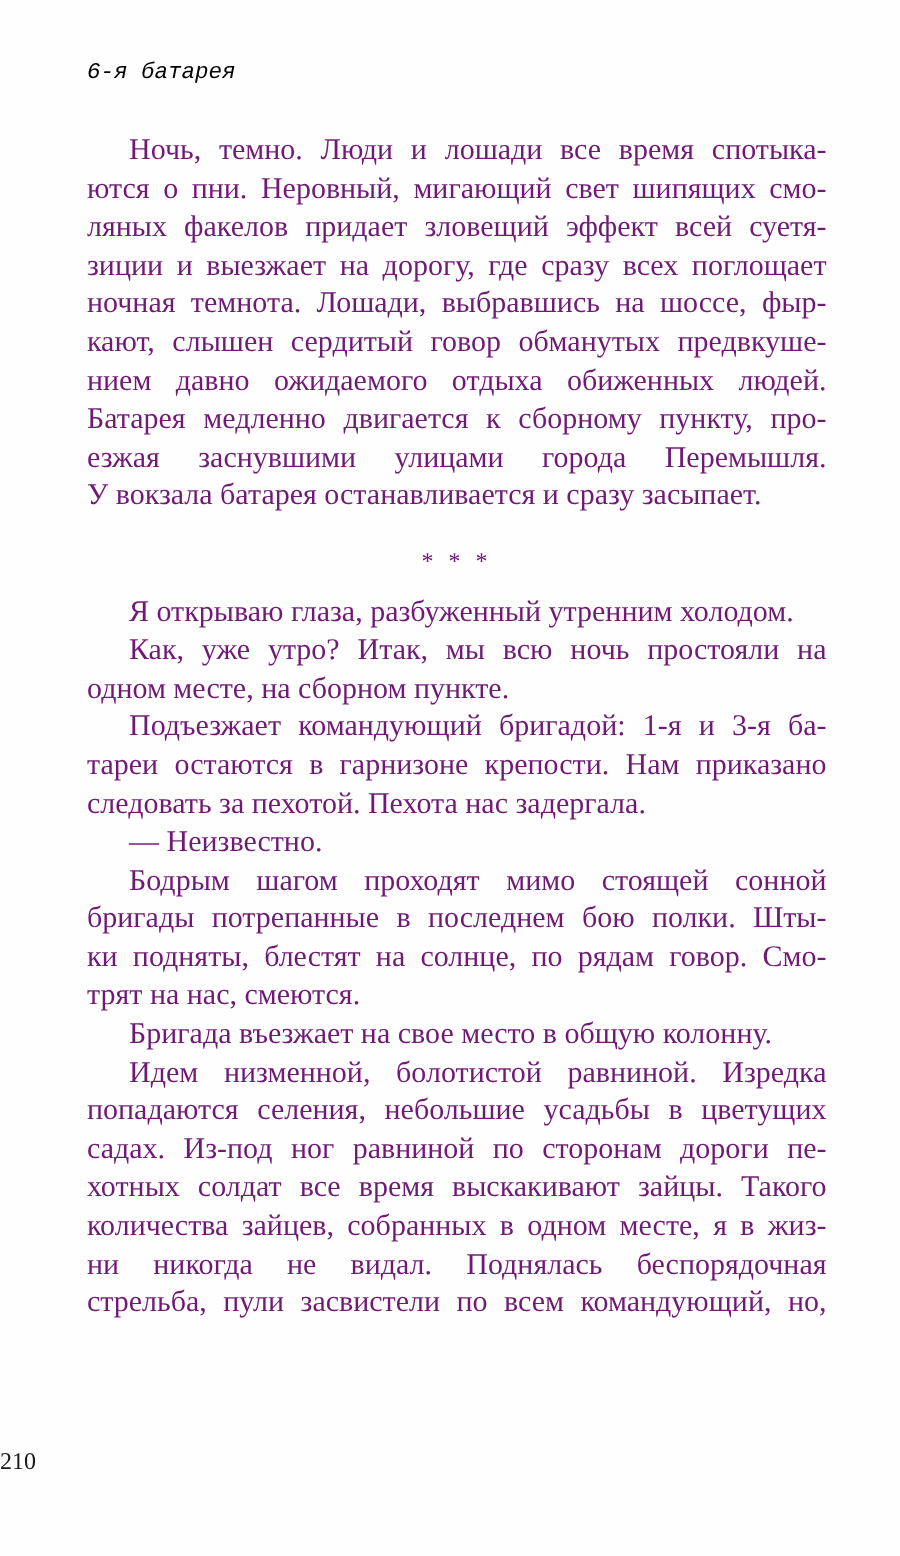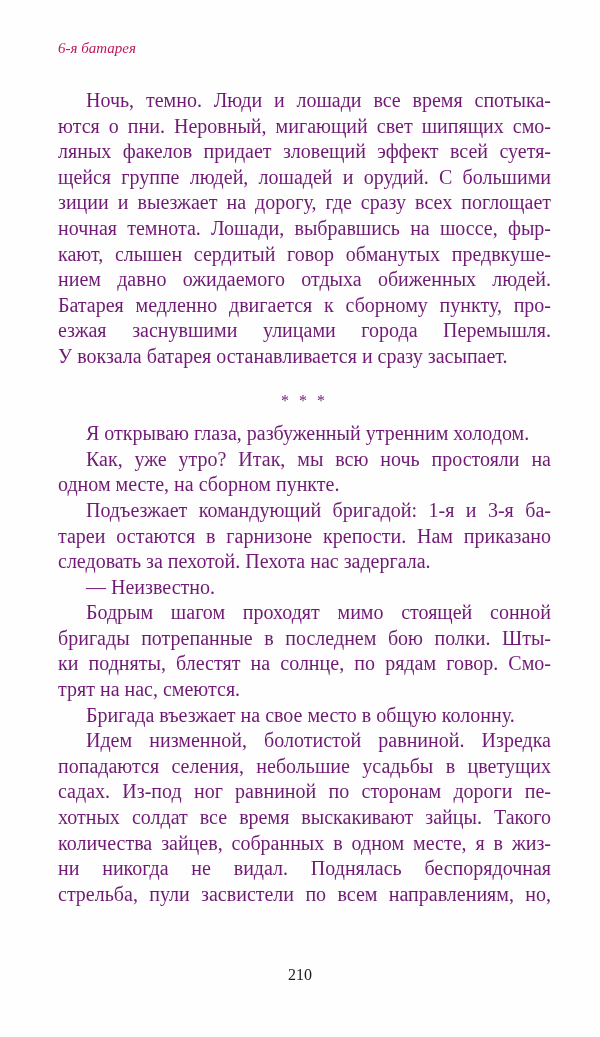--- a/index.html
+++ b/index.html
@@ -1,50 +1,49 @@
 <!DOCTYPE html>
 <html><head>
 <meta charset="utf-8">
 <style>
   html, body { margin: 0; padding: 0; background: #ffffff; }
   body { width: 600px; height: 1037px; position: relative; overflow: hidden; }
   .page { position: absolute; left: 0; top: 0; width: 600px; height: 1037px; background: #fefefe; }
   .running-head {
     position: absolute; left: 58px; top: 40px;
-    font-family: Liberation Serif, serif; font-style: italic;
-    font-size: 15px; color: #be185d;
+    font-family: Liberation Mono, monospace; font-style: italic;
+    font-size: 15px; color: #000000;
   }
   .body-text {
     position: absolute; left: 58px; top: 88px; width: 493px;
     font-family: "Liberation Serif", serif; font-size: 20px;
     color: #701a75; line-height: 25.6px;
   }
   .line { display: block; white-space: nowrap; text-align: justify; text-align-last: justify; height: 25.6px; overflow: visible; }
   .line.last { text-align-last: left; }
   .line.indent { padding-left: 28px; }
   .line.center { text-align: center; text-align-last: center; letter-spacing: 3px; font-size: 16px; }
   .gap { height: 18px; }
   .folio {
-    position: absolute; left: 0; width: 600px; top: 966px; text-align: center;
+    position: absolute; left: 0; width: 600px; top: 966px; text-align: left;
     font-family: "Liberation Serif", serif; font-size: 16px; color: #1a1a1a;
   }
 </style>
 </head>
 <body>
 
 <div class="page">
   <div class="running-head">6-я батарея</div>
 
   <div class="body-text">
 
     <div>
       <span class="line indent">Ночь, темно. Люди и лошади все время спотыка-</span>
       <span class="line">ются о пни. Неровный, мигающий свет шипящих смо-</span>
       <span class="line">ляных факелов придает зловещий эффект всей суетя-</span>
-      <span class="line">щейся группе людей, лошадей и орудий. С большими</span>
       <span class="line">зиции и выезжает на дорогу, где сразу всех поглощает</span>
       <span class="line">ночная темнота. Лошади, выбравшись на шоссе, фыр-</span>
       <span class="line">кают, слышен сердитый говор обманутых предвкуше-</span>
       <span class="line">нием давно ожидаемого отдыха обиженных людей.</span>
       <span class="line">Батарея медленно двигается к сборному пункту, про-</span>
       <span class="line">езжая заснувшими улицами города Перемышля.</span>
       <span class="line last">У вокзала батарея останавливается и сразу засыпает.</span>
     </div>
 
     <div class="gap"></div>
@@ -75,18 +74,18 @@
     <div>
       <span class="line indent last">Бригада въезжает на свое место в общую колонну.</span>
     </div>
     <div>
       <span class="line indent">Идем низменной, болотистой равниной. Изредка</span>
       <span class="line">попадаются селения, небольшие усадьбы в цветущих</span>
       <span class="line">садах. Из-под ног равниной по сторонам дороги пе-</span>
       <span class="line">хотных солдат все время выскакивают зайцы. Такого</span>
       <span class="line">количества зайцев, собранных в одном месте, я в жиз-</span>
       <span class="line">ни никогда не видал. Поднялась беспорядочная</span>
-      <span class="line">стрельба, пули засвистели по всем направлениям, но,</span>
+      <span class="line">стрельба, пули засвистели по всем командующий, но,</span>
     </div>
   </div>
 
   <div class="folio">210</div>
 </div>
 
 </body></html>

